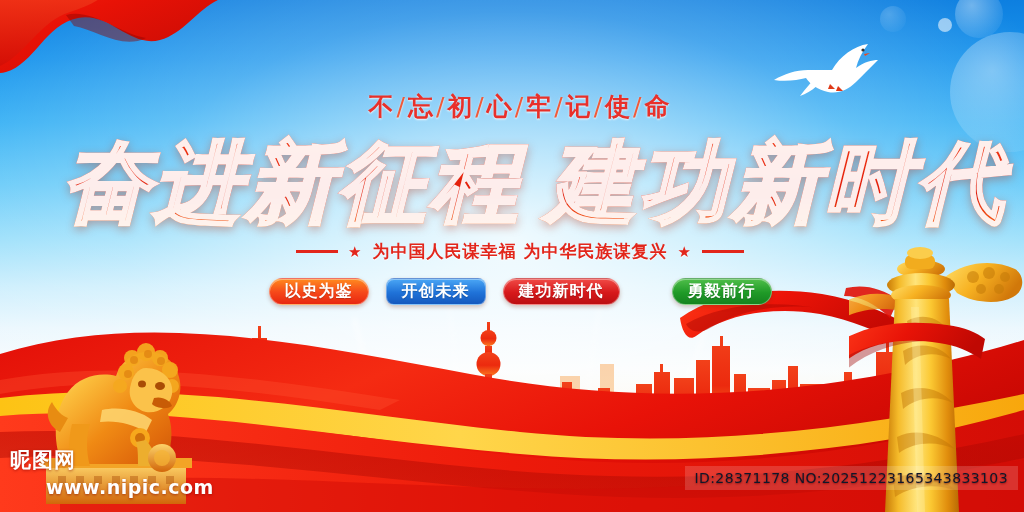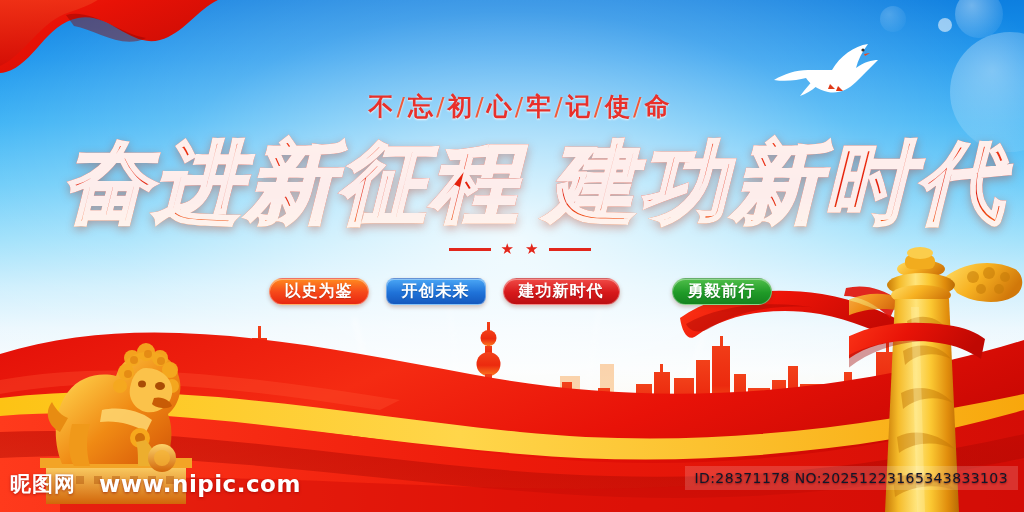--- a/index.html
+++ b/index.html
@@ -146,29 +146,30 @@
     text-shadow:0 1px 1px rgba(0,0,0,.22);
   }
   .badge.b0 { background:linear-gradient(180deg,#ff8a1f 0%,#f6491a 52%,#e8270f 100%); }
   .badge.b1 { background:linear-gradient(180deg,#4aa6f5 0%,#1f72d8 55%,#1559be 100%);border-radius:8px; }
   .badge.b2 { background:linear-gradient(180deg,#f04a46 0%,#d6181a 55%,#bc0f12 100%); }
   .badge.b3 { background:linear-gradient(180deg,#4fbe4a 0%,#1f9a27 55%,#15831f 100%);margin-left:35px; }
 
   
   .wm-left {
     position:absolute; left:10px; bottom:14px;
-    display:flex; align-items:center; gap:23px;
+    display:flex; align-items:flex-start; gap:2px;
     color:#fff;
     text-shadow:0 1px 3px rgba(130,0,0,.6);
     pointer-events:auto;
+    flex-direction:column;
   }
   .wm-left .cn { font-size:21px; font-weight:bold; letter-spacing:1px;
                  font-family:"DejaVu Sans","Liberation Sans",sans-serif; }
-  .wm-left .url { font-size:23px; font-weight:bold; letter-spacing:.5px;
-                  font-family:"DejaVu Sans","Liberation Sans",sans-serif; }
+  .wm-left .url { font-size:19px; font-weight:bold; letter-spacing:.5px;
+                  font-family:"DejaVu Sans","Liberation Sans",sans-serif;margin-left:36px; }
 
   .wm-id {
     position:absolute; right:6px; bottom:22px;
     padding:4px 10px;
     background:rgba(255,255,255,.16);
     color:#0f172a; font-size:14px; letter-spacing:.4px;
     font-family:"DejaVu Sans","Liberation Sans",sans-serif;
     text-shadow:0 1px 2px rgba(110,0,0,.65);
     pointer-events:auto;
   }
@@ -498,20 +499,21 @@
       <span>不</span><span class="sep">/</span><span>忘</span><span class="sep">/</span><span>初</span><span class="sep">/</span><span>心</span><span class="sep">/</span><span>牢</span><span class="sep">/</span><span>记</span><span class="sep">/</span><span>使</span><span class="sep">/</span><span>命</span>
     </div>
 
     <div class="maintitle">
       <span>奋进新征程</span><span class="gap"></span><span>建功新时代</span>
     </div>
 
     <div class="subtitle">
       <span class="rule"></span>
       <span class="star">★</span>
+      <span>为中国人民谋幸福 为中华民族谋复兴</span>
       <span class="star">★</span>
       <span class="rule"></span>
     </div>
 
     <div class="badges">
       <span class="badge b0">以史为鉴</span>
       <span class="badge b1">开创未来</span>
       <span class="badge b2">建功新时代</span>
       <span class="badge b3">勇毅前行</span>
     </div>

